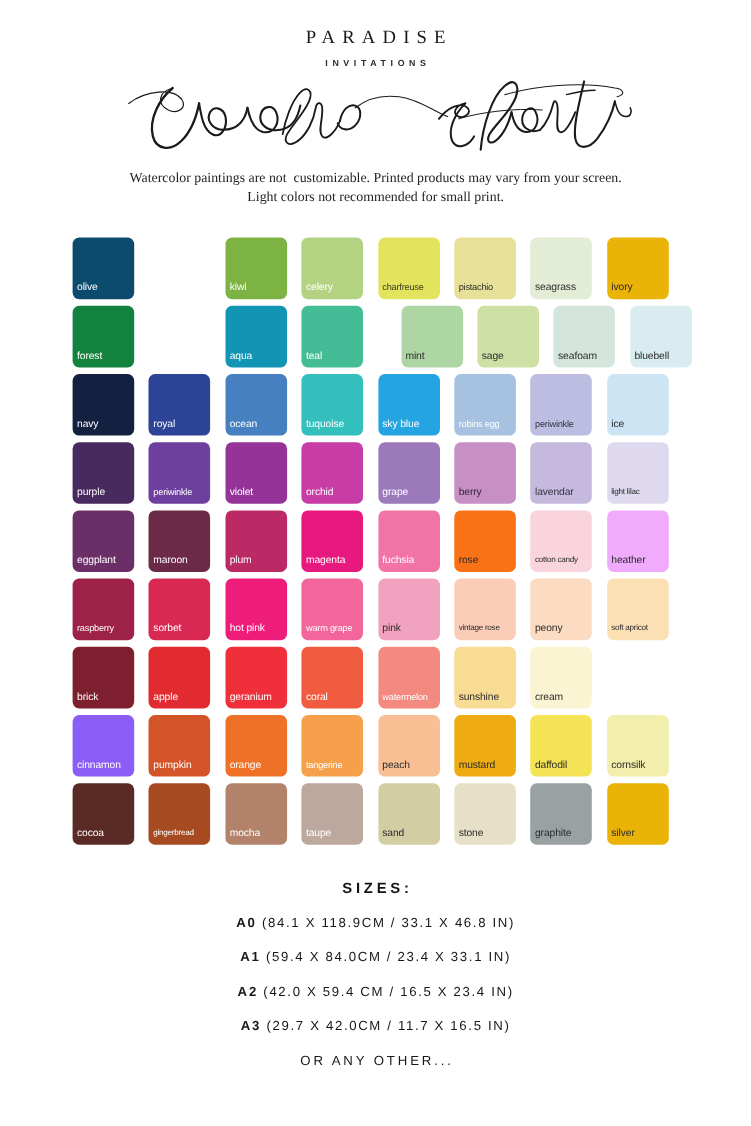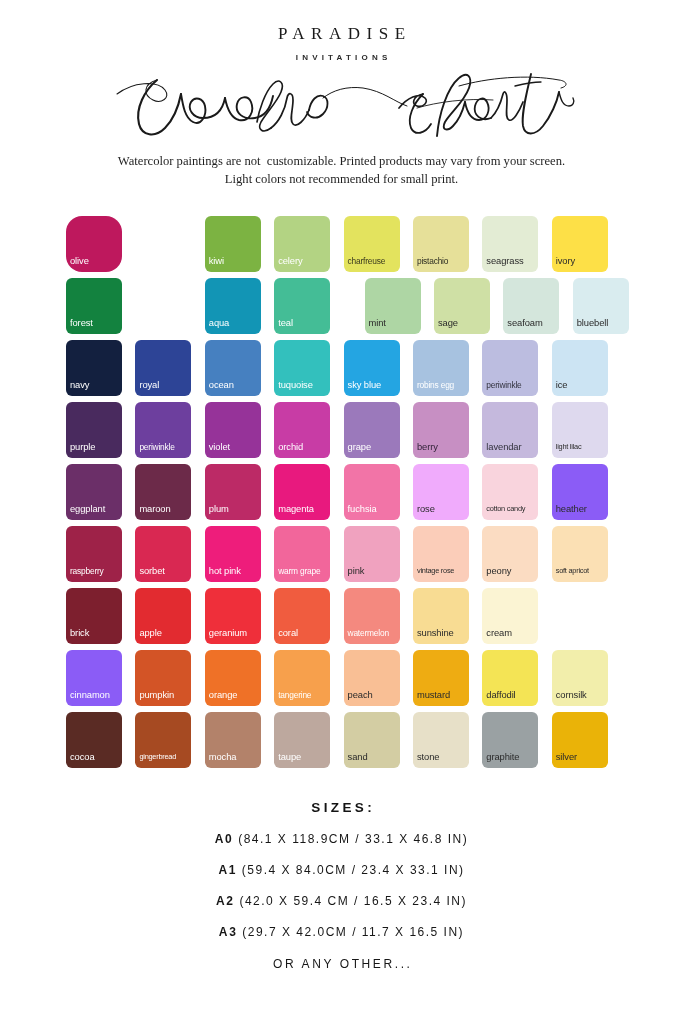--- a/index.html
+++ b/index.html
@@ -156,42 +156,42 @@
     </svg>
   </div>
 
   <div class="disclaimer">
     <div>Watercolor paintings are not  customizable. Printed products may vary from your screen.</div>
     <div>Light colors not recommended for small print.</div>
   </div>
 
   <div class="grid">
       <div class="row">
-        <div class="swatch" style="background: #be185d; border-radius: 16px;">
+        <div class="swatch" style="background: #0c4a6e;">
           <span class="label" style="color: rgb(255, 255, 255);">olive</span>
         </div>
         <div class="swatch">
           <span class="label" style="color: rgb(255, 255, 255);">apple</span>
         </div>
         <div class="swatch" style="background: rgb(124, 179, 66);">
           <span class="label" style="color: rgb(255, 255, 255);">kiwi</span>
         </div>
         <div class="swatch" style="background: rgb(179, 211, 131);">
           <span class="label" style="color: rgb(255, 255, 255);">celery</span>
         </div>
         <div class="swatch med" style="background: rgb(227, 227, 94);">
           <span class="label" style="color: rgb(58, 58, 31);">charfreuse</span>
         </div>
         <div class="swatch med" style="background: rgb(230, 224, 153);">
           <span class="label" style="color: rgb(46, 46, 34);">pistachio</span>
         </div>
         <div class="swatch" style="background: rgb(227, 236, 212);">
           <span class="label" style="color: rgb(43, 43, 43);">seagrass</span>
         </div>
-        <div class="swatch" style="background: #fde047;">
+        <div class="swatch" style="background: #eab308;">
           <span class="label" style="color: rgb(43, 43, 43);">ivory</span>
         </div>
       </div>
       <div class="row">
         <div class="swatch" style="background: rgb(19, 130, 63);">
           <span class="label" style="color: rgb(255, 255, 255);">forest</span>
         </div>
         <div class="swatch">
           <span class="label" style="color: rgb(255, 255, 255);">grass</span>
         </div>
@@ -275,27 +275,27 @@
         </div>
         <div class="swatch" style="background: rgb(188, 42, 102);">
           <span class="label" style="color: rgb(255, 255, 255);">plum</span>
         </div>
         <div class="swatch" style="background: rgb(232, 25, 126);">
           <span class="label" style="color: rgb(255, 255, 255);">magenta</span>
         </div>
         <div class="swatch" style="background: rgb(242, 116, 167);">
           <span class="label" style="color: rgb(255, 255, 255);">fuchsia</span>
         </div>
-        <div class="swatch" style="background: #f0abfc;">
+        <div class="swatch" style="background: #f97316;">
           <span class="label" style="color: rgb(43, 43, 43);">rose</span>
         </div>
         <div class="swatch long" style="background: rgb(249, 212, 221);">
           <span class="label" style="color: rgb(43, 43, 43);">cotton candy</span>
         </div>
-        <div class="swatch" style="background: #8b5cf6; padding-left: 11px;">
+        <div class="swatch" style="background: #f0abfc; padding-left: 11px;">
           <span class="label" style="color: rgb(43, 43, 43);">heather</span>
         </div>
       </div>
       <div class="row">
         <div class="swatch med" style="background: rgb(158, 34, 72);">
           <span class="label" style="color: rgb(255, 255, 255);">raspberry</span>
         </div>
         <div class="swatch" style="background: rgb(217, 40, 82);">
           <span class="label" style="color: rgb(255, 255, 255);">sorbet</span>
         </div>

